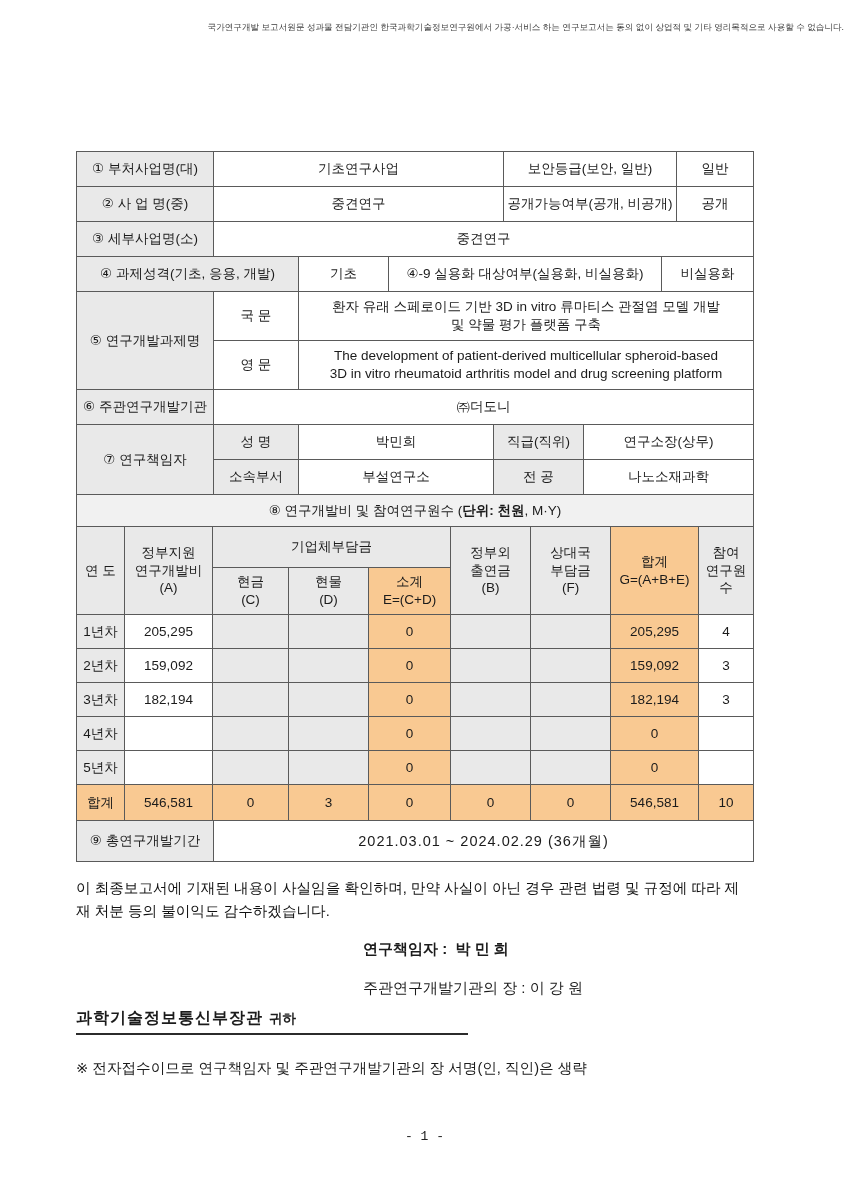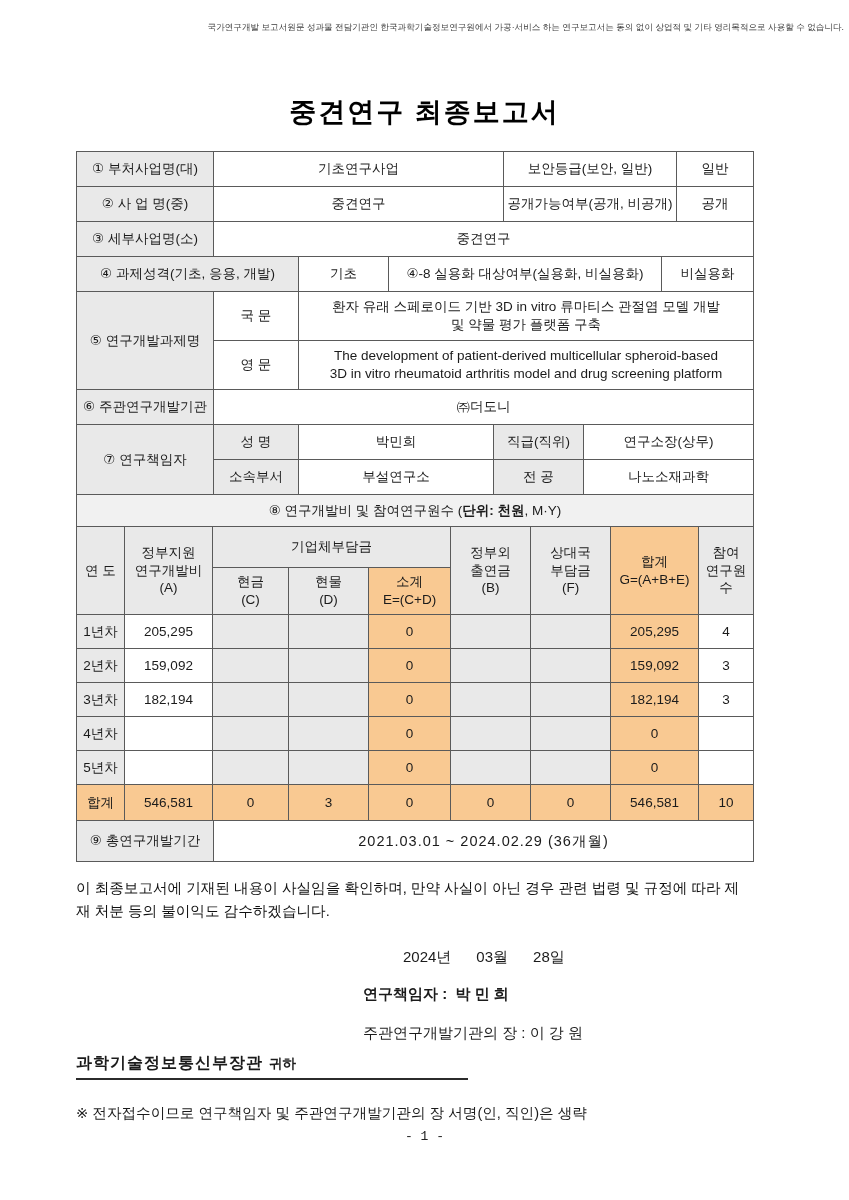--- a/index.html
+++ b/index.html
@@ -40,21 +40,20 @@
   .pagenum{position:absolute;bottom:56px;left:0;width:100%;text-align:center;
            font-size:13px;color:#222;font-family:"Liberation Mono","DejaVu Sans Mono",monospace;}
 </style>
 </head>
 <body>
 
 <div class="page">
 
   <div class="disclaimer">국가연구개발 보고서원문 성과물 전담기관인 한국과학기술정보연구원에서 가공·서비스 하는 연구보고서는 동의 없이 상업적 및 기타 영리목적으로 사용할 수 없습니다.</div>
 
-  <div class="title">중견연구 최종보고서</div>
 
   <div class="content">
 
     <table class="t">
       <colgroup>
           <col style="width:137px">
           <col style="width:290px">
           <col style="width:173px">
           <col style="width:77px">
         </colgroup>
@@ -91,21 +90,21 @@
       <colgroup>
           <col style="width:222px">
           <col style="width:90px">
           <col style="width:273px">
           <col style="width:92px">
         </colgroup>
       <tbody>
           <tr class="h34">
         <td class="lbl">④ 과제성격(기초, 응용, 개발)</td>
         <td>기초</td>
-        <td class="small">④-8 실용화 대상여부(실용화, 비실용화)</td>
+        <td class="small">④-9 실용화 대상여부(실용화, 비실용화)</td>
         <td>비실용화</td>
       </tr>
     </tbody>
       </table>
 
     <table class="t">
       <colgroup>
           <col style="width:137px">
           <col style="width:85px">
           <col style="width:455px">
@@ -292,21 +291,20 @@
       <tbody>
           <tr class="h40">
         <td class="lbl">⑨ 총연구개발기간</td>
         <td style="font-size:14.5px;letter-spacing:1px;margin-top:20px;">2021.03.01 ~ 2024.02.29 (36개월)</td>
       </tr>
     </tbody>
       </table>
 
     <div class="statement">이 최종보고서에 기재된 내용이 사실임을 확인하며, 만약 사실이 아닌 경우 관련 법령 및 규정에 따라 제재 처분 등의 불이익도 감수하겠습니다.</div>
 
-    <div class="sig-date">2024년      03월      28일</div>
     <div class="sig-researcher">연구책임자 :  박 민 희</div>
     <div class="sig-head">주관연구개발기관의 장 : 이 강 원</div>
 
     <div class="minister-line">
       <span class="minister-inner">
         <span class="minister">과학기술정보통신부장관</span><span class="honorific">귀하</span>
       </span>
     </div>
 
     <div class="note">※ 전자접수이므로 연구책임자 및 주관연구개발기관의 장 서명(인, 직인)은 생략</div>

